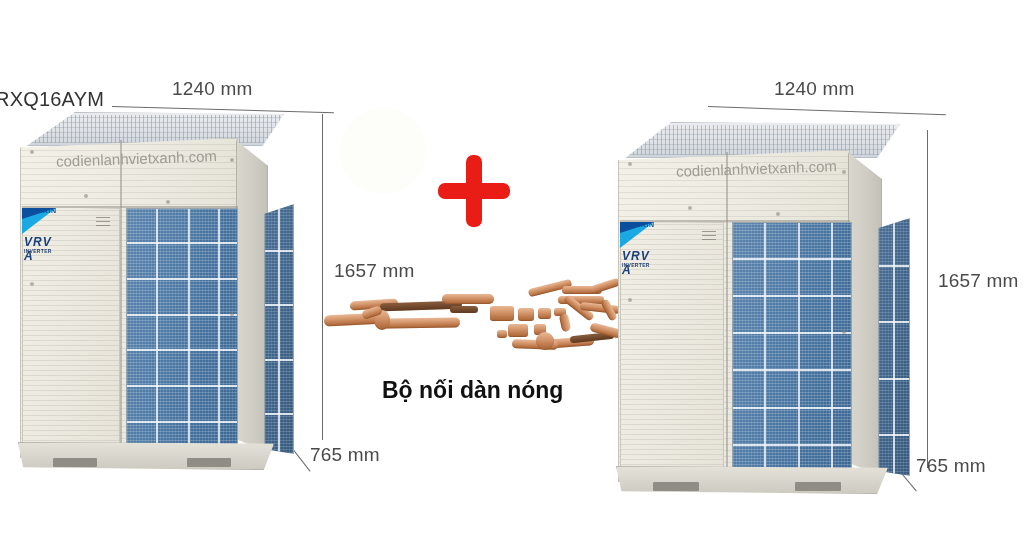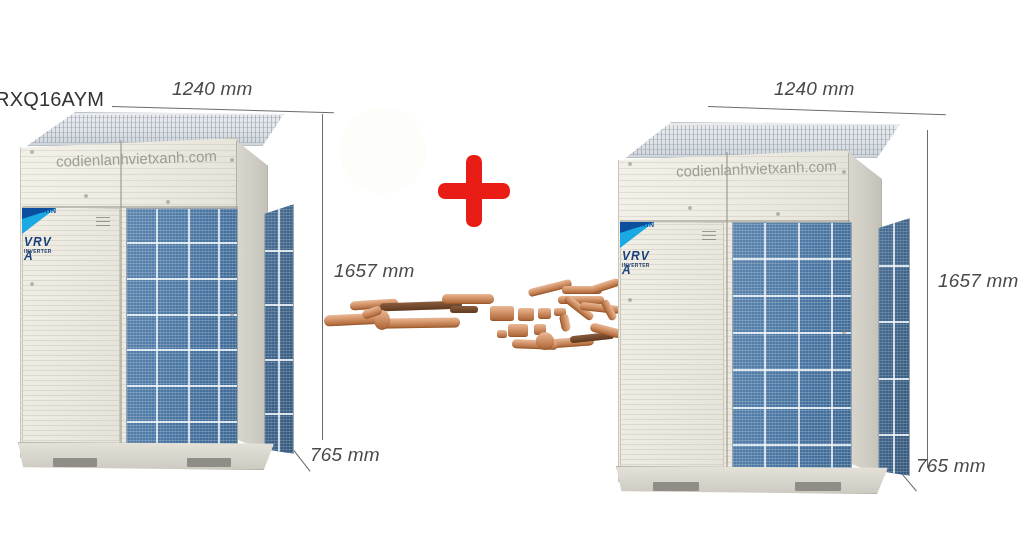--- a/index.html
+++ b/index.html
@@ -3,21 +3,21 @@
 <meta charset="utf-8">
 <style>
   html,body{margin:0;padding:0;background:#ffffff;}
   body{width:1024px;height:550px;position:relative;overflow:hidden;
        font-family:"Liberation Sans","DejaVu Sans",sans-serif;
        -webkit-font-smoothing:antialiased;}
 
   .stage{position:absolute;inset:0;background:#fff;}
 
   
-  .dim-label{position:absolute;color:#4a4a4a;font-size:19px;white-space:nowrap;letter-spacing:.2px;font-style:italic;}
+  .dim-label{position:absolute;color:#4a4a4a;font-size:19px;white-space:nowrap;letter-spacing:.2px;}
   .model-label{position:absolute;color:#333;font-size:20px;white-space:nowrap;letter-spacing:.2px;}
 
   
   .hline{position:absolute;height:0;border-top:1.6px solid #6b6b6b;transform-origin:left center;}
   .vline{position:absolute;width:0;border-left:1.6px solid #6b6b6b;}
   .dline{position:absolute;height:0;border-top:1.5px solid #6b6b6b;transform-origin:left center;}
 
   
   .plus{position:absolute;}
   .plus span{position:absolute;background:#ea1c16;border-radius:7px;display:block;}
@@ -225,20 +225,21 @@
     <div class="pipe" style="left:258px;top:26px;width:40px;height:8px;transform:rotate(6deg);"></div>
     <div class="pipe" style="left:276px;top:28px;width:22px;height:8px;transform:rotate(62deg);"></div>
     <div class="pipe" style="left:234px;top:40px;width:18px;height:9px;transform:rotate(78deg);"></div>
     <div class="pipe" style="left:222px;top:60px;width:50px;height:9px;transform:rotate(-4deg);"></div>
     <div class="pipe" style="left:190px;top:62px;width:46px;height:9px;transform:rotate(2deg);"></div>
     <div class="pipe blk" style="left:248px;top:56px;width:44px;height:7px;transform:rotate(-6deg);"></div>
     <div class="pipe" style="left:268px;top:48px;width:32px;height:9px;transform:rotate(14deg);"></div>
     <div class="pipe" style="left:214px;top:54px;width:18px;height:18px;border-radius:50%;"></div>
   </div>
 
+  <div class="kit-caption" style="left:382px;top:377px;">Bộ nối dàn nóng</div>
 
   <div class="dim-label" style="left:774px;top:78px;">1240 mm</div>
   <div class="hline" style="left:708px;top:106px;width:238px;transform:rotate(2deg);"></div>
 
   <div class="dim-label" style="left:938px;top:270px;">1657 mm</div>
   <div class="vline" style="left:927px;top:130px;height:338px;"></div>
 
   <div class="dim-label" style="left:916px;top:455px;">765 mm</div>
   <div class="dline" style="left:874px;top:440px;width:66px;transform:rotate(50deg);"></div>
 

